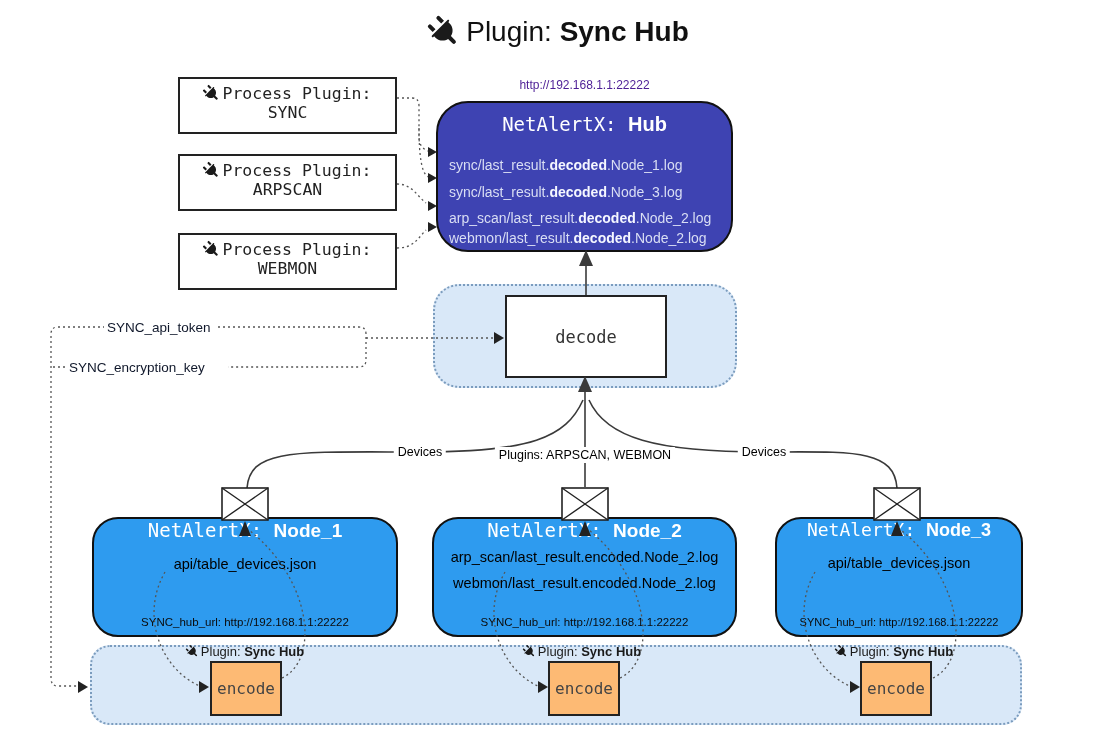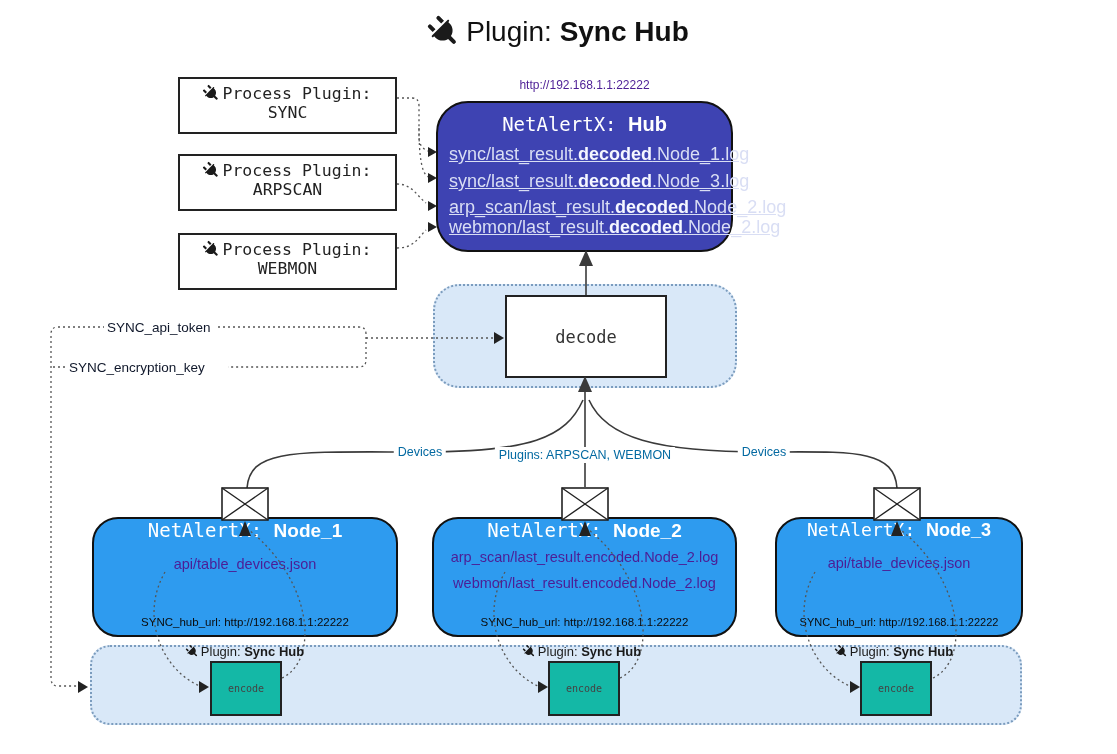--- a/index.html
+++ b/index.html
@@ -25,60 +25,60 @@
           text-align:center; font-size:16.5px; color:#222; padding-top:5px; z-index:1; }
   .pbox .plug { width:17px; height:17px; vertical-align:-3px; margin-right:2px; }
   .pbox .pname { display:block; margin-top:0; }
 
   
   .hub-url { top:78px; left:436px; width:297px; text-align:center; font-size:12px; color:#4c1d95; z-index:1; }
   .hub { left:436px; top:101px; width:297px; height:151px; background:#3e43b2; border:2px solid #111;
          border-radius:32px; z-index:1; color:#fff; }
   .hub-title { text-align:center; margin-top:10px; font-size:19px; }
   .hub-title .tname { font-weight:800; font-size:20px; font-family:"Liberation Sans",sans-serif; }
-  .hub-logs { margin-top:9px; padding-left:11px; font-size:18px; color:#d9def4;text-decoration:underline; }
+  .hub-logs { margin-top:20px; padding-left:11px; font-size:14px; color:#d9def4; }
   .hub-log { line-height:19px; }
   .hub-log.m1{ margin-top:7px;} .hub-log.m2{ margin-top:8px;} .hub-log.m3{ margin-top:7px;} .hub-log.m4{ margin-top:1px;}
   .hub-log b { color:#f5f7ff; }
 
   
   .decode-wrap { left:433px; top:284px; width:304px; height:104px; background:#d9e8f8;
                  border:2px dotted #7b9cbe; border-radius:26px; z-index:1; }
   .decode-box { left:505px; top:295px; width:162px; height:83px; background:#fff; border:2px solid #222;
                 display:flex; align-items:center; justify-content:center; font-size:17px; color:#333; z-index:1; }
 
   
   .keylbl { font-size:13.5px; color:#0f172a; background:#fff; padding:0 3px; z-index:3; white-space:nowrap; }
 
   
-  .edgelbl { font-size:12.5px; color:#0369a1; background:#fff; padding:1px 4px; z-index:3;
+  .edgelbl { font-size:12.5px; color:#000000; background:#fff; padding:1px 4px; z-index:3;
              transform:translate(-50%,-50%); white-space:nowrap; }
 
   
   .node { top:517px; height:120px; background:#2e9bef; border:2px solid #111; border-radius:26px;
           z-index:1; color:#fff; text-align:center; }
   .node-title { margin-top:0; font-size:19px; }
   .node-title .tname { font-weight:800; font-family:"Liberation Sans",sans-serif; }
-  .node-lines { margin-top:14px; font-size:14.5px; color:#4c1d95; }
+  .node-lines { margin-top:14px; font-size:14.5px; color:#000000; }
   .node-lines.two { margin-top:7px; }
   .node-lines.two .nline { margin-bottom:10px; }
   .node-url { position:absolute; bottom:7px; left:0; width:100%; text-align:center;
               font-size:11.5px; color:#0b0b0b; }
 
   
   .envelope { z-index:3; }
 
   
   .strip { left:90px; top:645px; width:932px; height:80px; background:#d9e8f8;
            border:2px dotted #7b9cbe; border-radius:20px; z-index:1; }
   .enc-lbl { top:644px; transform:translateX(-50%); font-size:13px; color:#1a1a1a; z-index:3; white-space:nowrap; }
   .enc-lbl .plug { width:13px; height:13px; vertical-align:-2px; margin-right:2px; }
   .enc-lbl b { font-weight:800; }
-  .enc-box { top:661px; width:72px; height:55px; background:#14b8a6; border:2px solid #222;
-             display:flex; align-items:center; justify-content:center; font-size:10px; color:#444; z-index:2; }
+  .enc-box { top:661px; width:72px; height:55px; background:#fdba74; border:2px solid #222;
+             display:flex; align-items:center; justify-content:center; font-size:16px; color:#444; z-index:2; }
 
   
   #overlay { position:absolute; left:0; top:0; width:1117px; height:754px; z-index:2; pointer-events:none; }
 </style>
 </head>
 <body>
 
 <div id="canvas">
 
   <div class="abs title-row">

